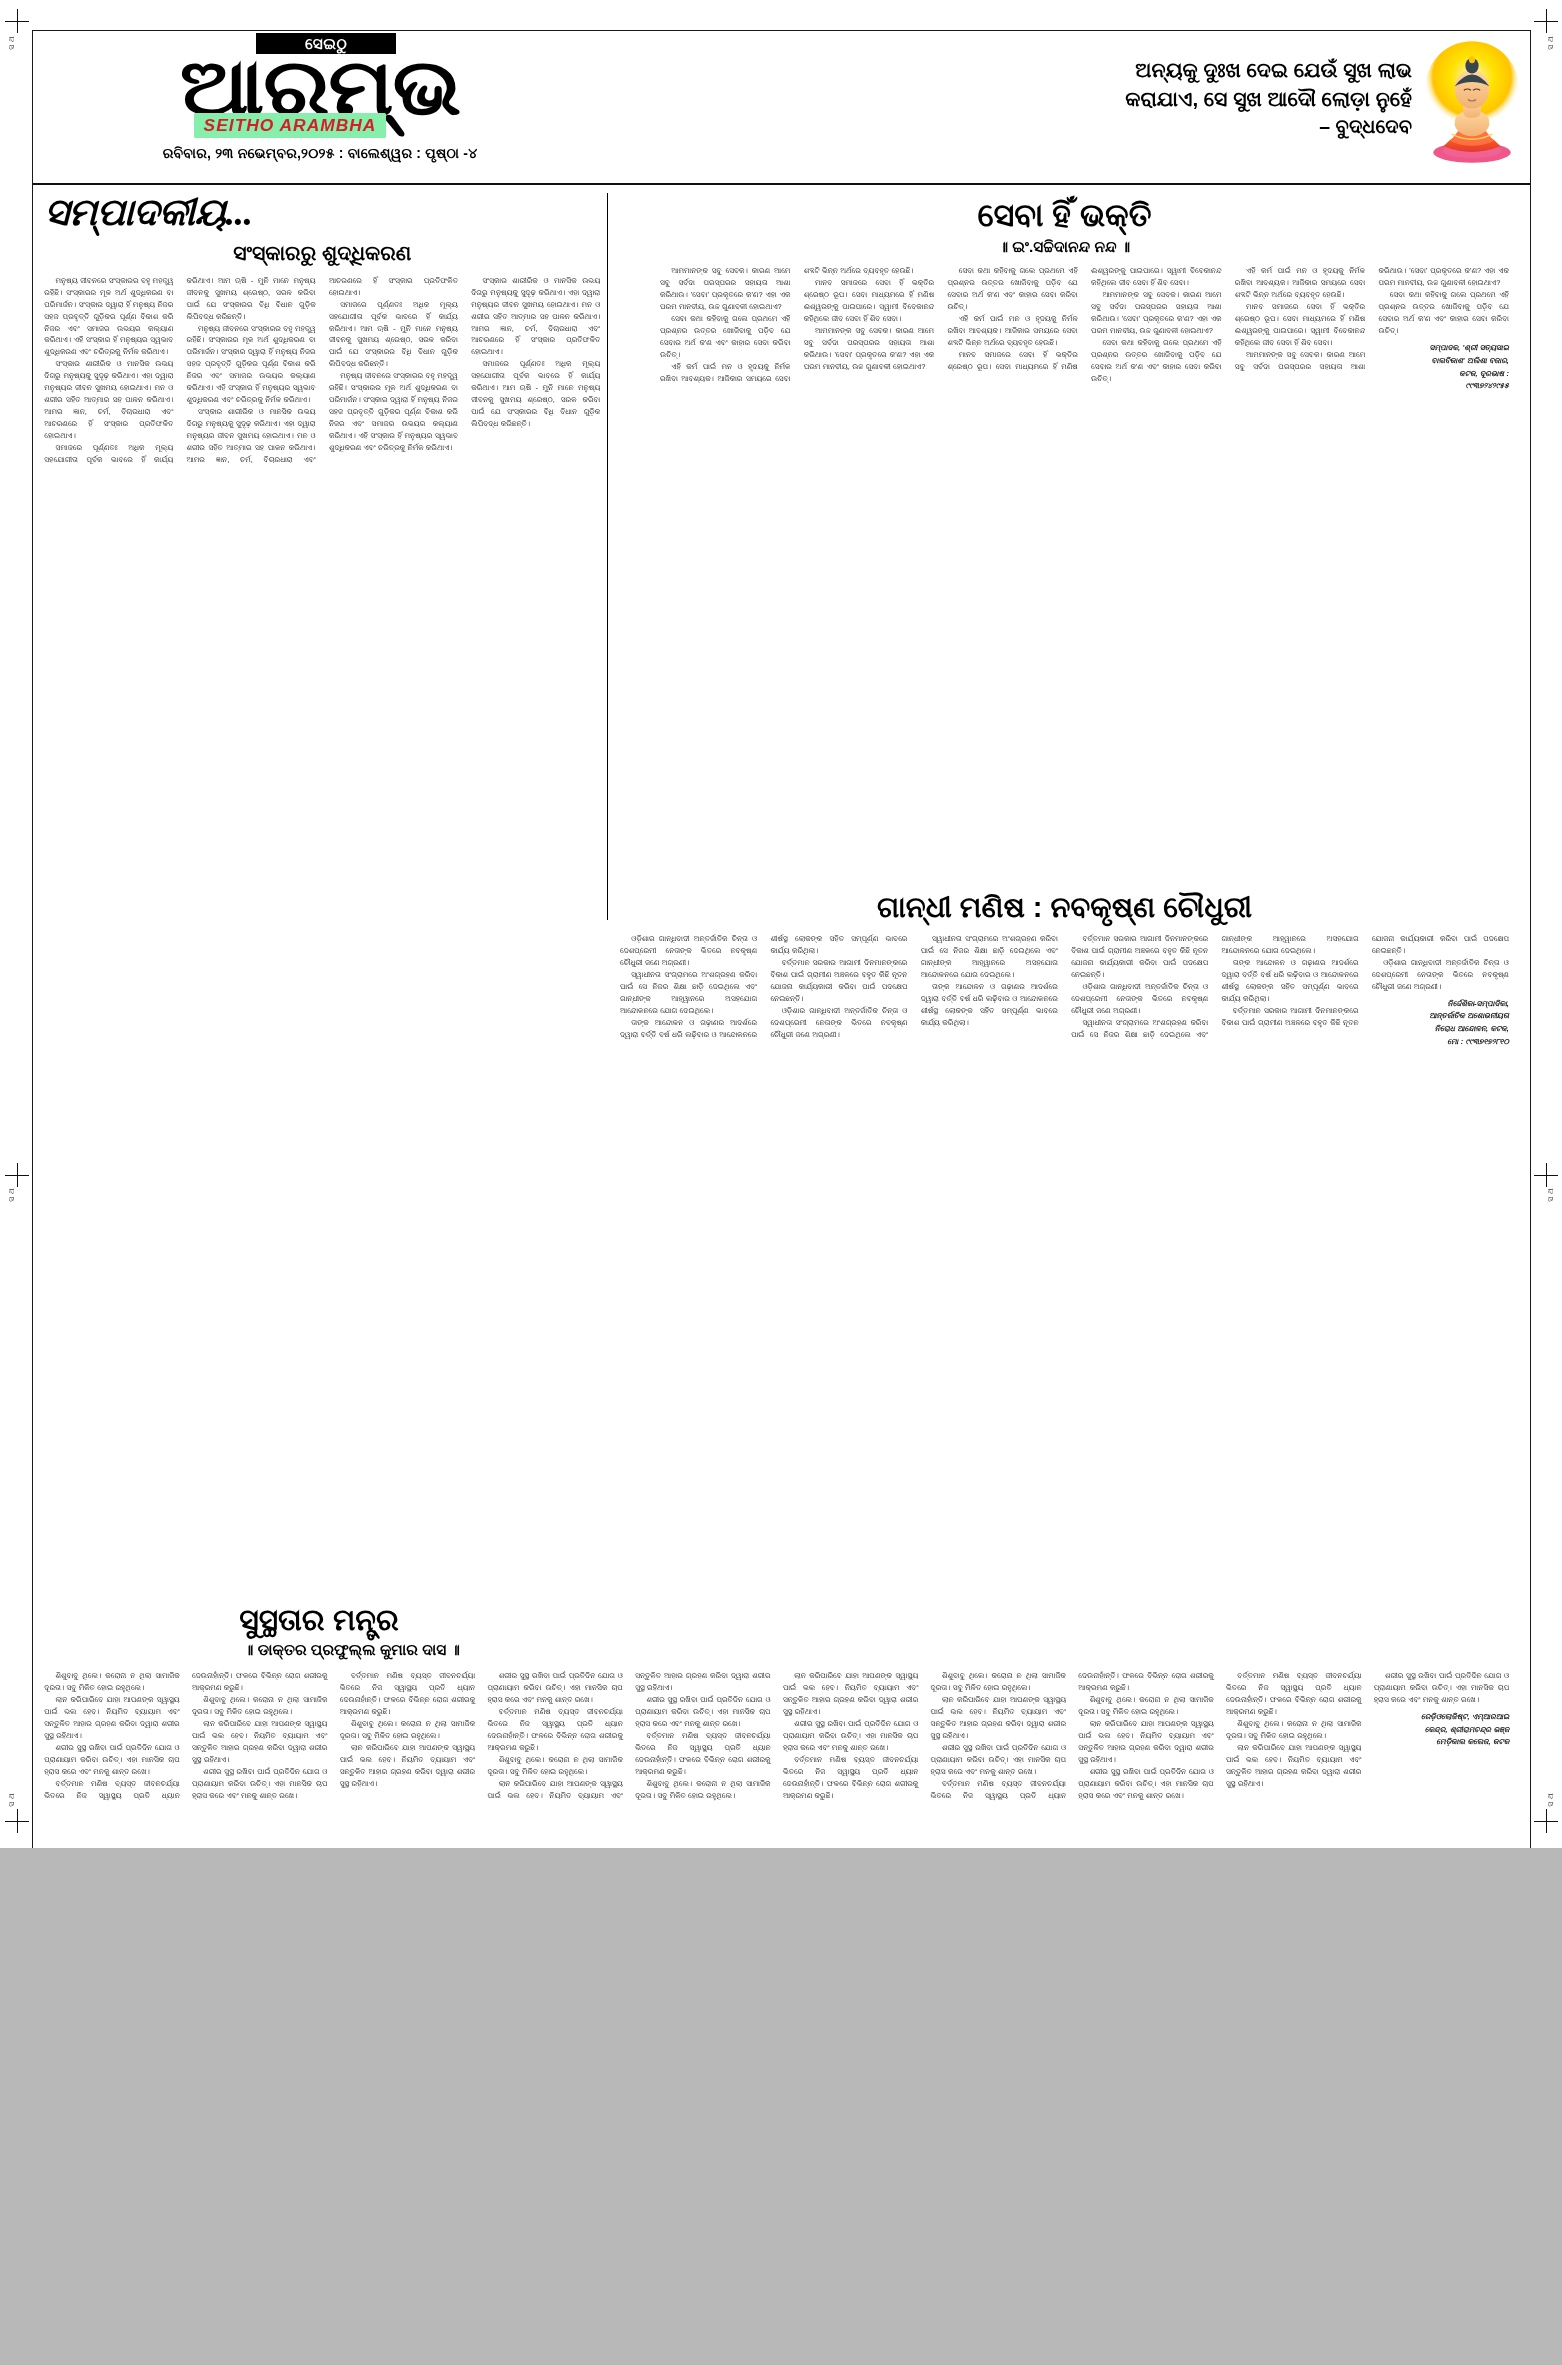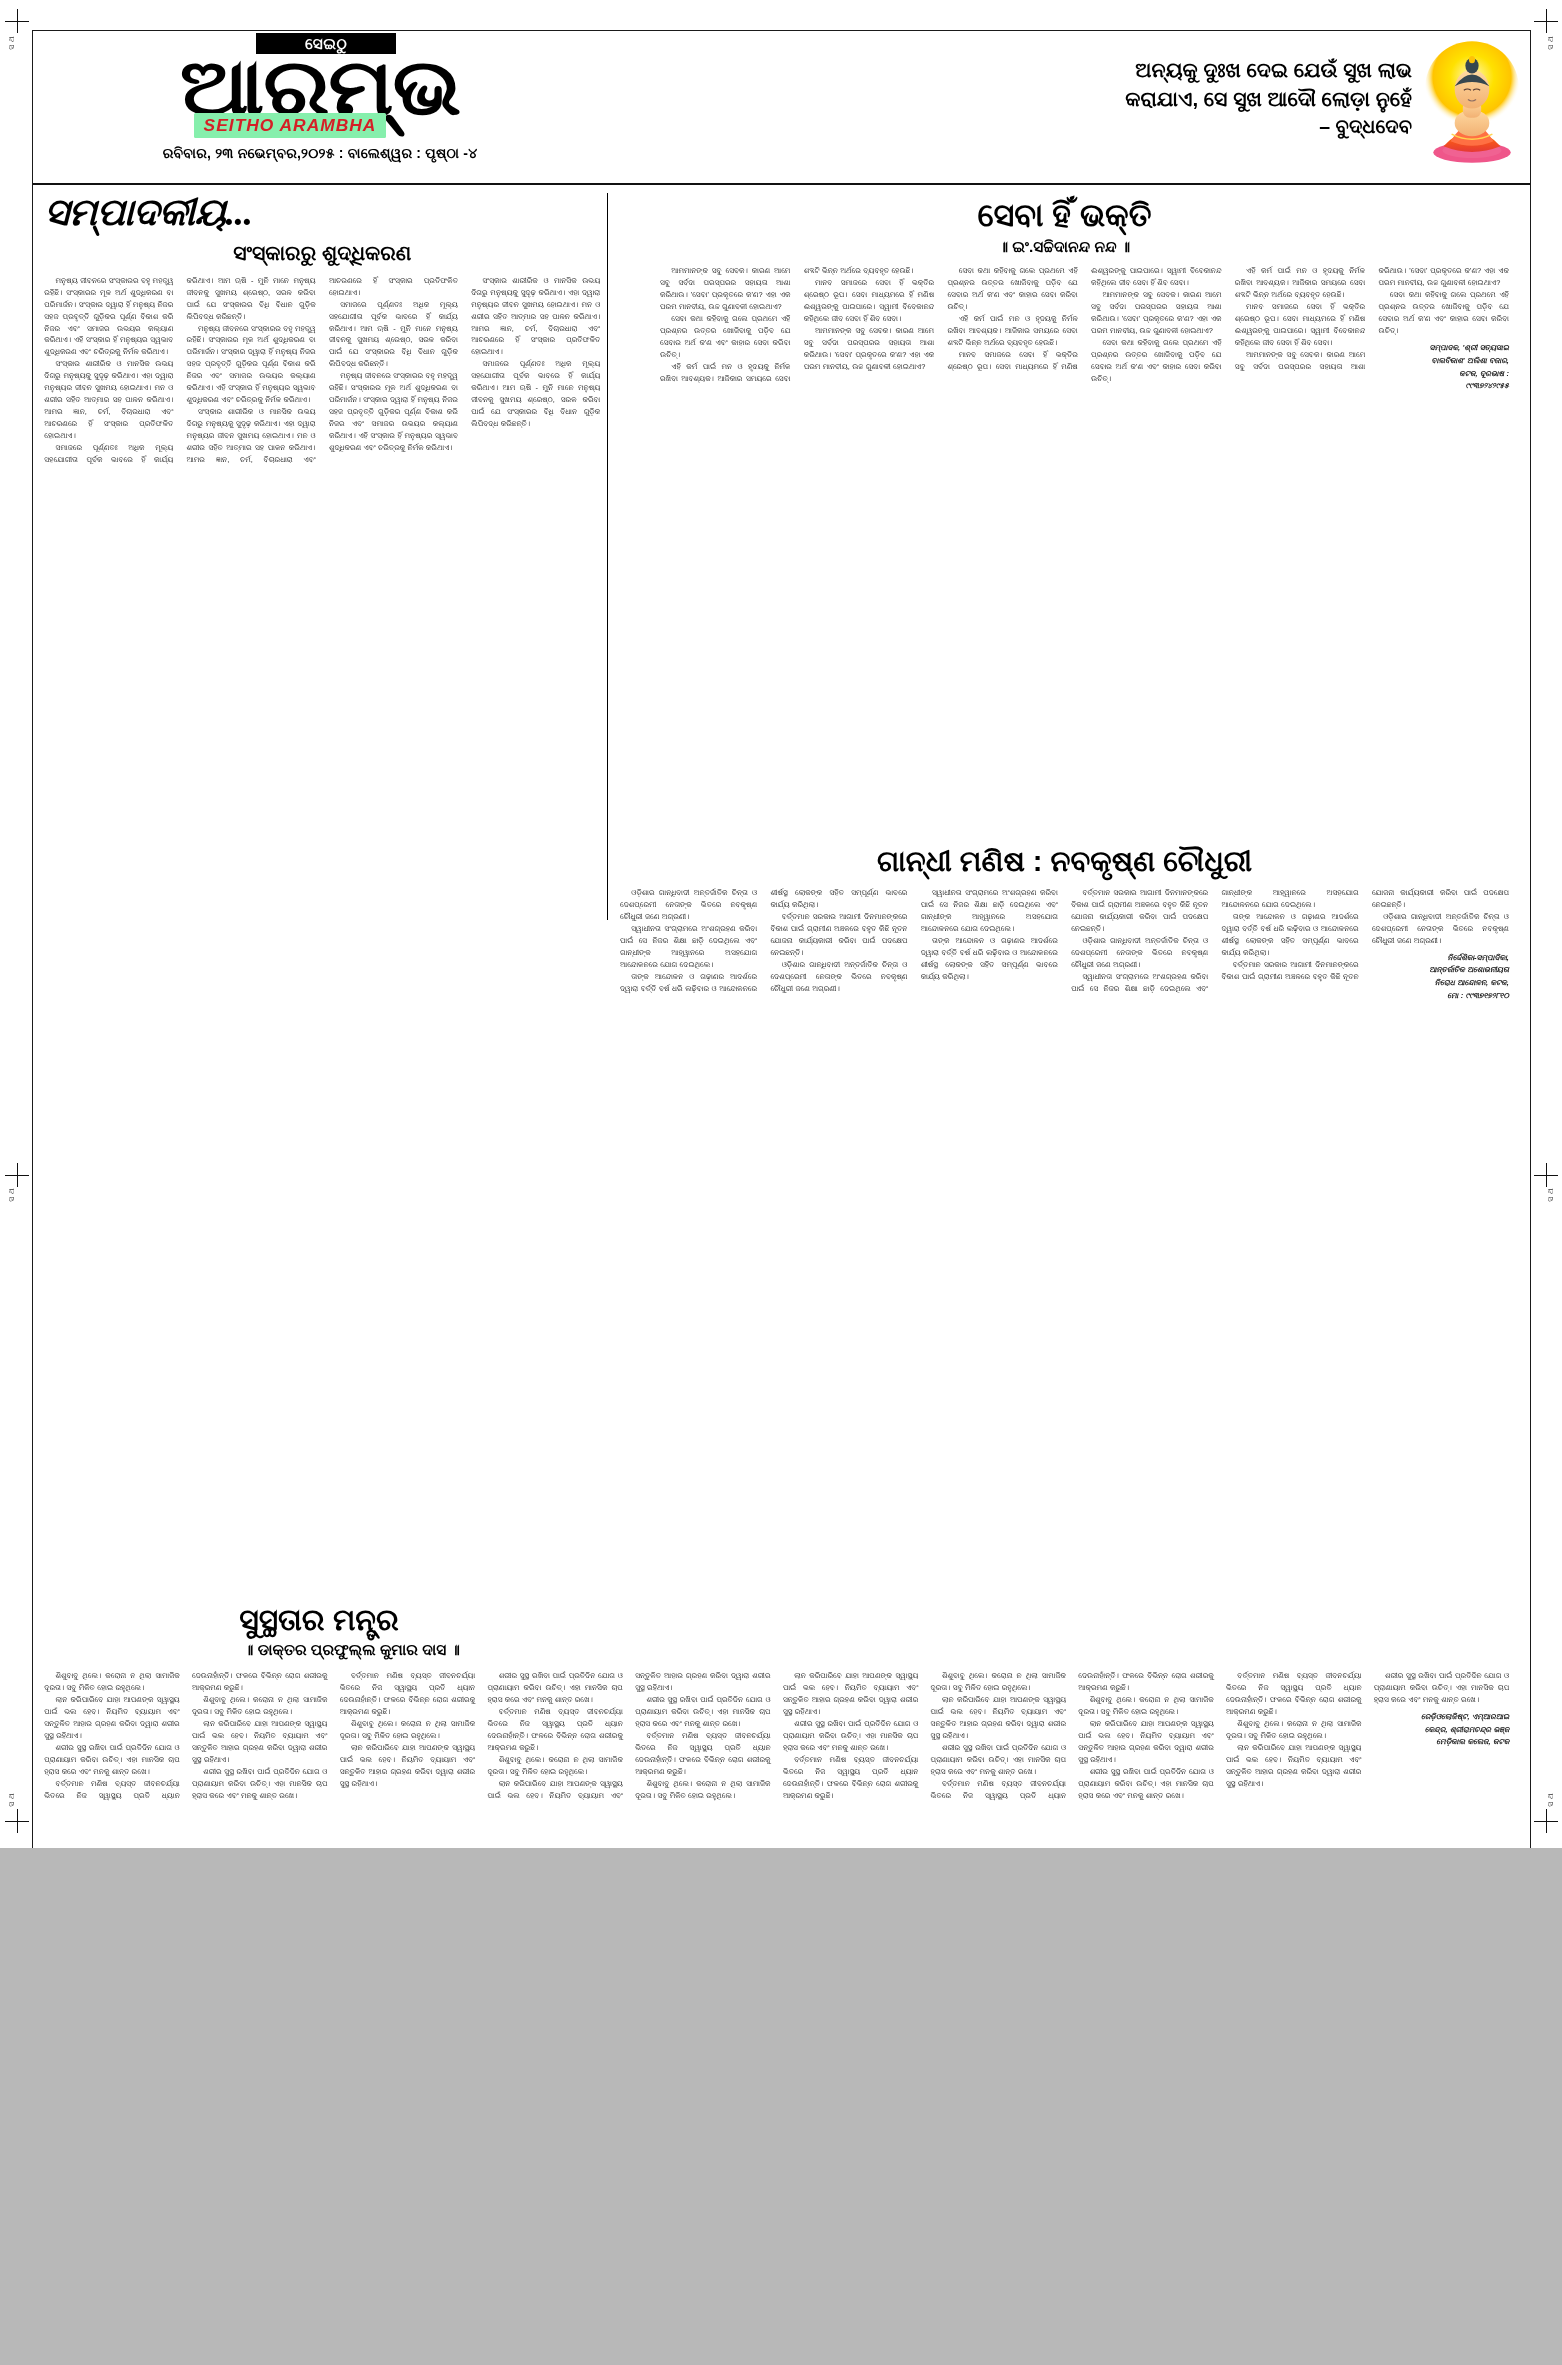--- a/index.html
+++ b/index.html
@@ -322,21 +322,21 @@
           <p>ମାନବ ସମାଜରେ ସେବା ହିଁ ଭକ୍ତିର ଶ୍ରେଷ୍ଠ ରୂପ। ସେବା ମାଧ୍ୟମରେ ହିଁ ମଣିଷ ଈଶ୍ୱରଙ୍କୁ ପାଇପାରେ। ସ୍ୱାମୀ ବିବେକାନନ୍ଦ କହିଥିଲେ ଜୀବ ସେବା ହିଁ ଶିବ ସେବା।</p>
           <p>ଆମମାନଙ୍କ ସବୁ ସେବକ। କାରଣ ଆମେ ସବୁ ସର୍ବଦା ପରସ୍ପରର ସହାୟତା ଆଶା କରିଥାଉ। 'ସେବା' ପ୍ରକୃତରେ କ'ଣ? ଏହା ଏକ ପରମ ମାନବୀୟ, ଉଚ୍ଚ ଗୁଣାବଳୀ ହୋଇଥାଏ?</p>
           <p>ସେବା କଥା କହିବାକୁ ଗଲେ ପ୍ରଥମେ ଏହି ପ୍ରଶ୍ନର ଉତ୍ତର ଖୋଜିବାକୁ ପଡ଼ିବ ଯେ ସେବାର ଅର୍ଥ କ'ଣ ଏବଂ କାହାର ସେବା କରିବା ଉଚିତ୍।</p>
           <p class="sig">ସମ୍ପାଦକ, 'ଶ୍ରୀ ସତ୍ୟସାଇ</p>
           <p class="sig" style="margin-top:0 !important;">ବାଲବିକାଶ' ଅଲିଶା ବଜାର,</p>
           <p class="sig" style="margin-top:0 !important;">କଟକ, ଦୂରଭାଷ :</p>
           <p class="sig" style="margin-top:0 !important;">୯୯୩୭୨୪୨୯୫୫</p>
         </div>
       </div>
 
-      <div class="block" style="left:587px; top:661px; width:889px;">
+      <div class="block" style="left:587px; top:707px; width:889px;">
         <div class="headline-main" style="font-size:29px;">ଗାନ୍ଧୀ ମଣିଷ : ନବକୃଷ୍ଣ ଚୌଧୁରୀ</div>
 
         <div class="cols" style="column-count:6; margin-top:10.2px; height:604px;">
           <p class="first">ଓଡ଼ିଶାର ଗାନ୍ଧିବାଦୀ ଅନ୍ତର୍ଜାତିକ ଚିନ୍ତା ଓ ଦେଶପ୍ରେମୀ ନେତାଙ୍କ ଭିତରେ ନବକୃଷ୍ଣ ଚୌଧୁରୀ ଜଣେ ଅଗ୍ରଣୀ।</p>
           <p>ସ୍ୱାଧୀନତା ସଂଗ୍ରାମରେ ଅଂଶଗ୍ରହଣ କରିବା ପାଇଁ ସେ ନିଜର ଶିକ୍ଷା ଛାଡ଼ି ଦେଇଥିଲେ ଏବଂ ଗାନ୍ଧୀଙ୍କ ଆହ୍ୱାନରେ ଅସହଯୋଗ ଆନ୍ଦୋଳନରେ ଯୋଗ ଦେଇଥିଲେ।</p>
           <p>ତାଙ୍କ ଆନ୍ଦୋଳନ ଓ ଗଢ଼ାଣର ଆଦର୍ଶରେ ଦ୍ୱାରା ବର୍ତ୍ତି ବର୍ଷ ଧରି ଲଢ଼ିବାର ଓ ଆନ୍ଦୋଳନରେ ଶୀର୍ଷସ୍ଥ ଲୋକଙ୍କ ସହିତ ସମ୍ପୂର୍ଣ୍ଣ ଭାବରେ କାର୍ଯ୍ୟ କରିଥିଲା।</p>
           <p>ବର୍ତ୍ତମାନ ସରକାର ଆଗାମୀ ଦିନମାନଙ୍କରେ ବିକାଶ ପାଇଁ ଗ୍ରାମୀଣ ଅଞ୍ଚଳରେ ବହୁତ କିଛି ନୂତନ ଯୋଜନା କାର୍ଯ୍ୟକାରୀ କରିବା ପାଇଁ ପଦକ୍ଷେପ ନେଇଛନ୍ତି।</p>
           <p>ଓଡ଼ିଶାର ଗାନ୍ଧିବାଦୀ ଅନ୍ତର୍ଜାତିକ ଚିନ୍ତା ଓ ଦେଶପ୍ରେମୀ ନେତାଙ୍କ ଭିତରେ ନବକୃଷ୍ଣ ଚୌଧୁରୀ ଜଣେ ଅଗ୍ରଣୀ।</p>
           <p>ସ୍ୱାଧୀନତା ସଂଗ୍ରାମରେ ଅଂଶଗ୍ରହଣ କରିବା ପାଇଁ ସେ ନିଜର ଶିକ୍ଷା ଛାଡ଼ି ଦେଇଥିଲେ ଏବଂ ଗାନ୍ଧୀଙ୍କ ଆହ୍ୱାନରେ ଅସହଯୋଗ ଆନ୍ଦୋଳନରେ ଯୋଗ ଦେଇଥିଲେ।</p>
           <p>ତାଙ୍କ ଆନ୍ଦୋଳନ ଓ ଗଢ଼ାଣର ଆଦର୍ଶରେ ଦ୍ୱାରା ବର୍ତ୍ତି ବର୍ଷ ଧରି ଲଢ଼ିବାର ଓ ଆନ୍ଦୋଳନରେ ଶୀର୍ଷସ୍ଥ ଲୋକଙ୍କ ସହିତ ସମ୍ପୂର୍ଣ୍ଣ ଭାବରେ କାର୍ଯ୍ୟ କରିଥିଲା।</p>

